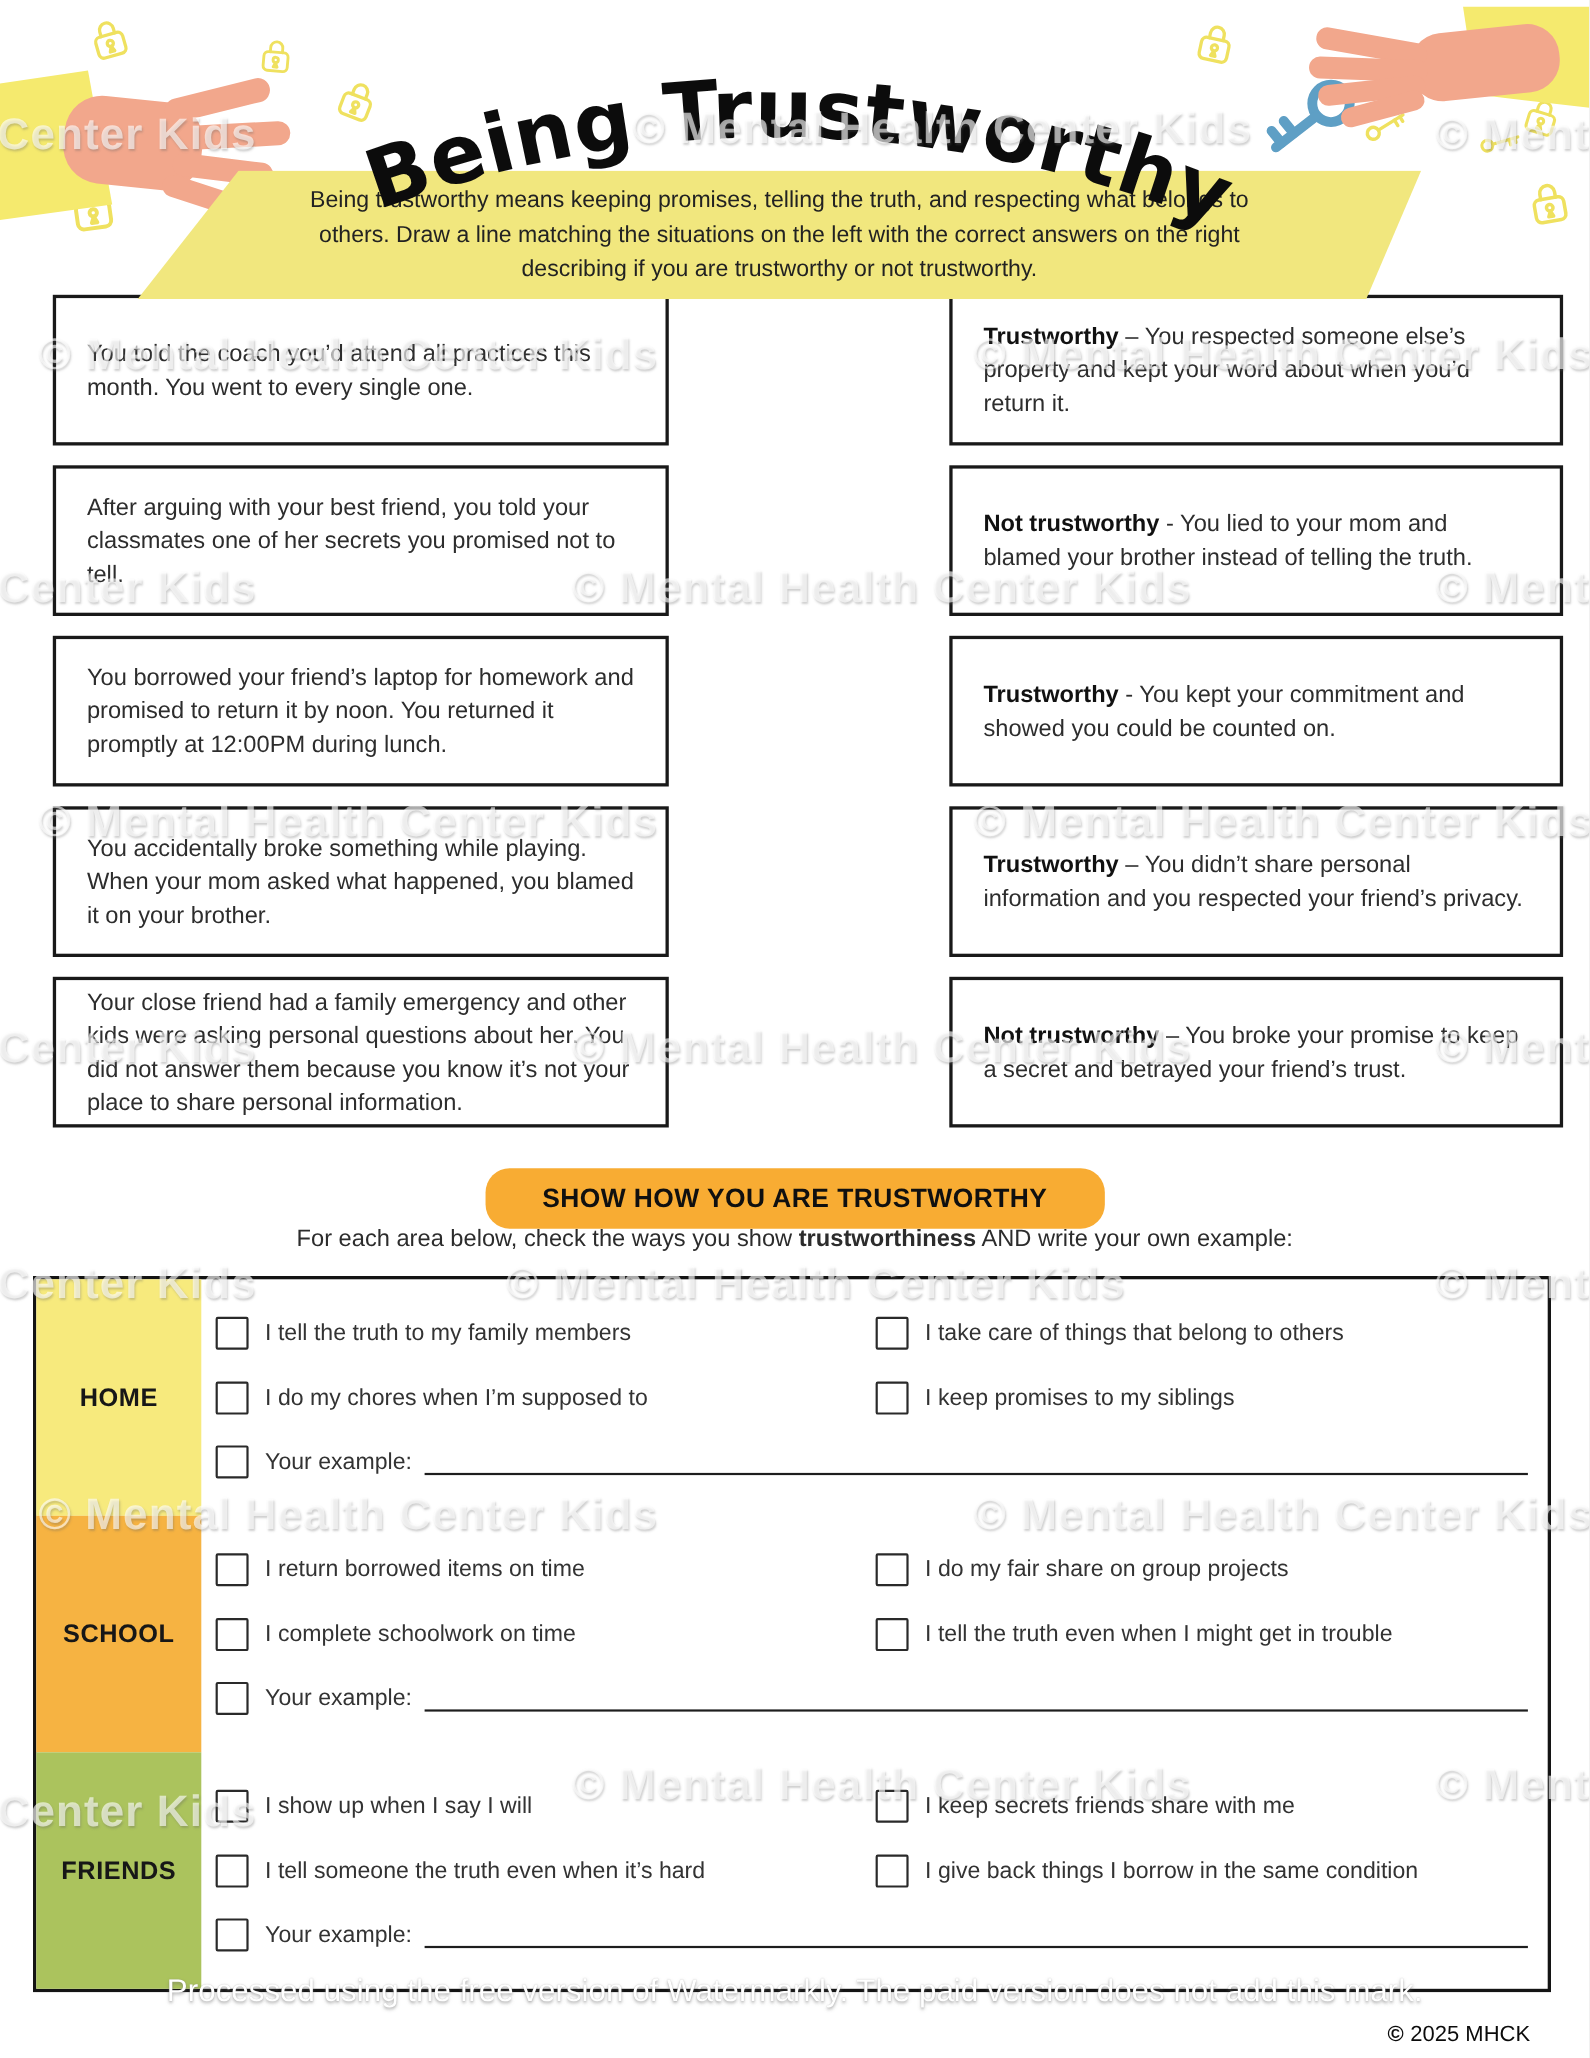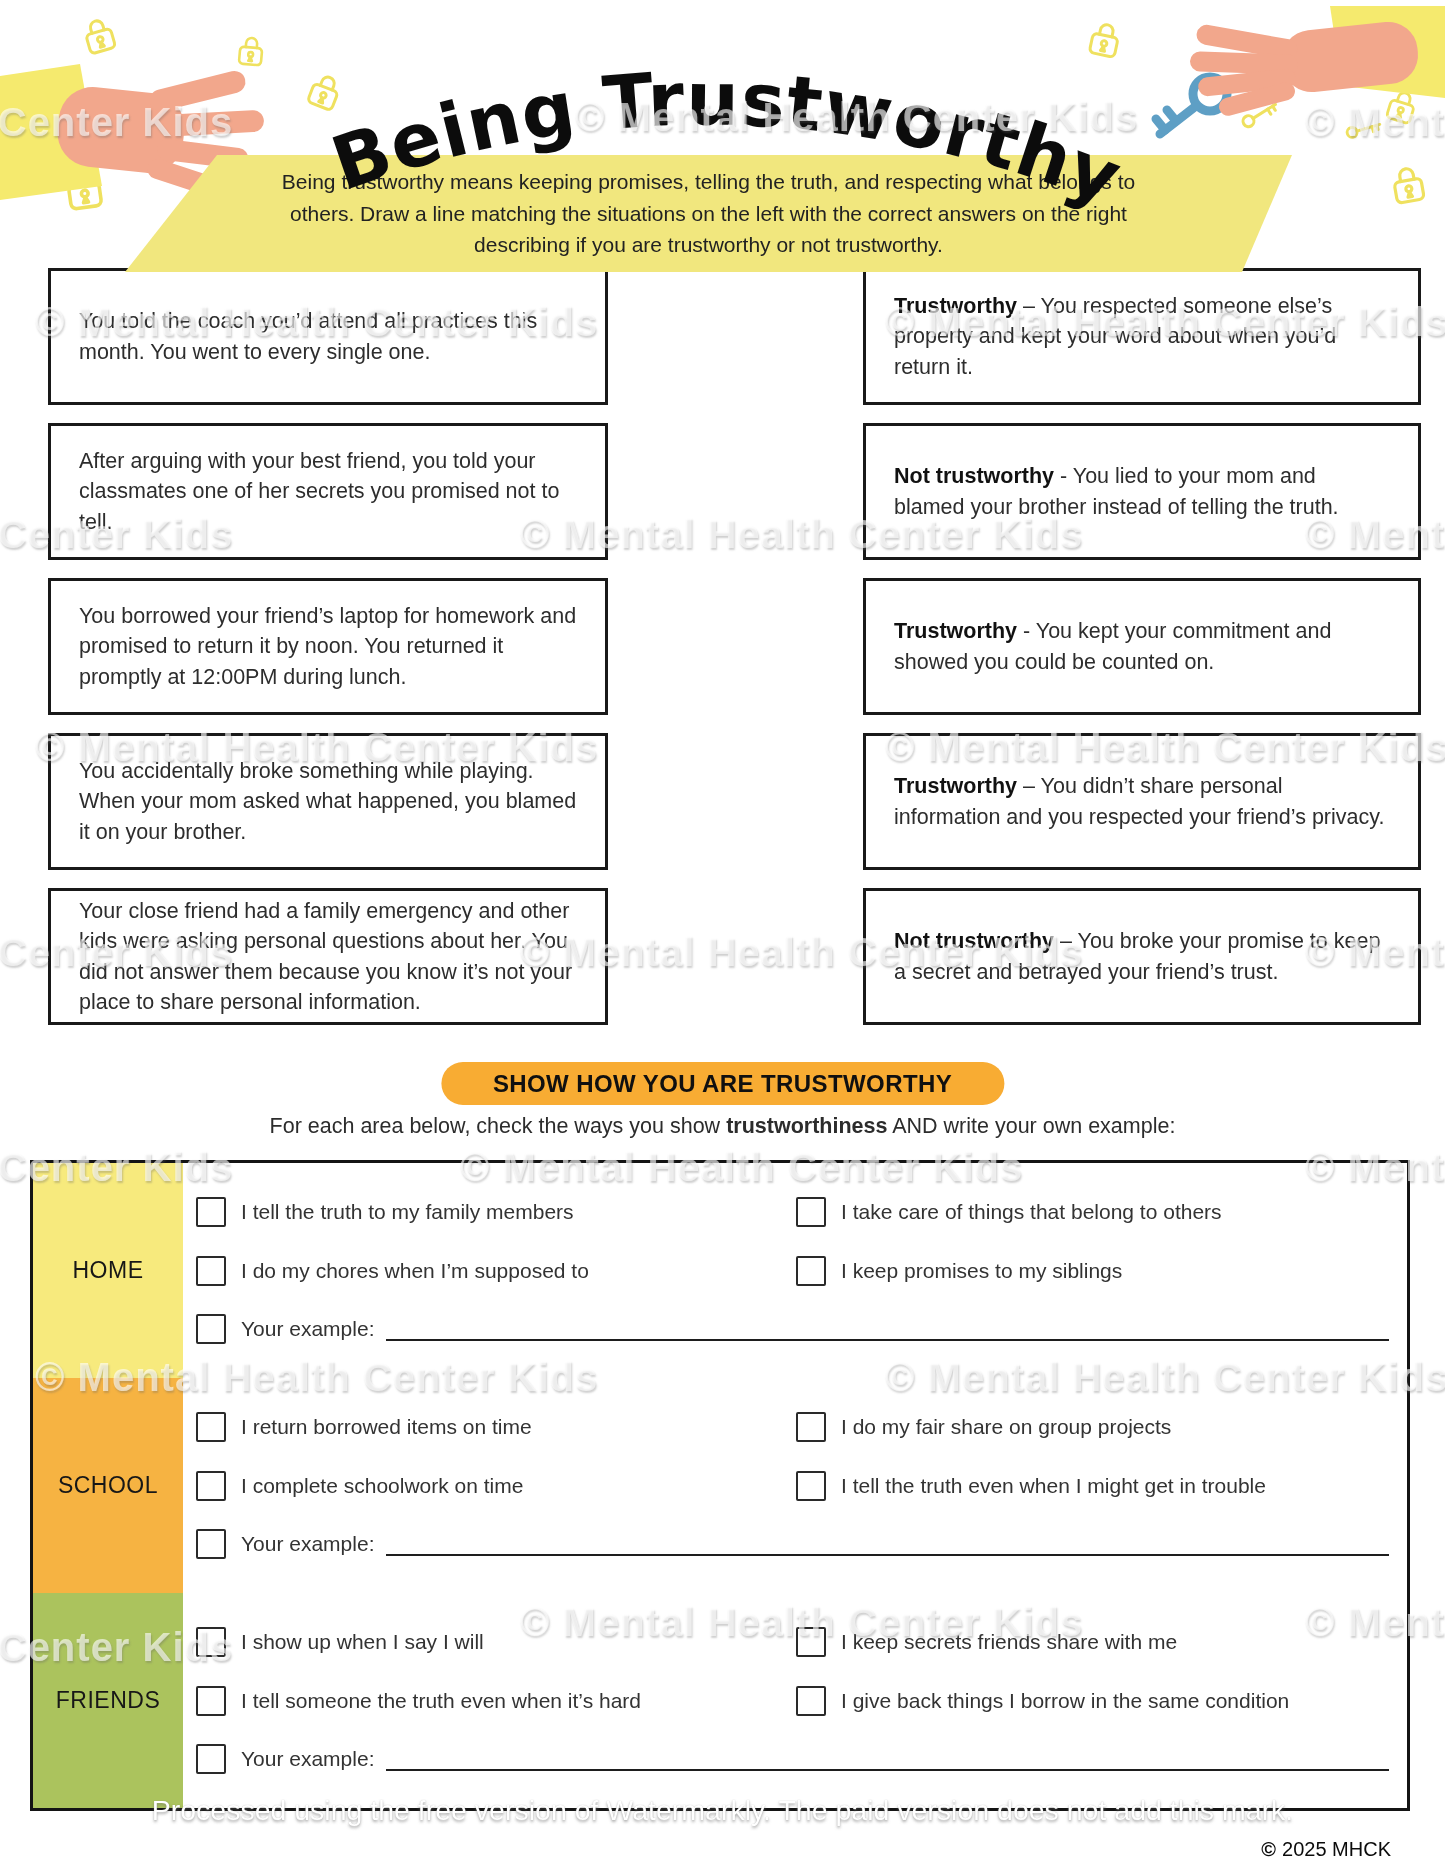--- a/index.html
+++ b/index.html
@@ -32,34 +32,34 @@
   }
   .mbox {
     border:3px solid #191919; background:#fff; box-sizing:border-box;
     display:flex; align-items:center; padding:8px 28px;
   }
   .mbox p { margin:0; font-size:21.5px; line-height:1.4; color:#2d2d2d; }
   .mbox b { color:#111; }
   
   .pill {
     position:absolute; top:1062px; left:50%; transform:translateX(-50%); z-index:1;
-    background:#F8AC33; border-radius:22px; height:43px;
+    background:#F8AC33; border-radius:22px; height:55px;
     display:flex; align-items:center; padding:0 52px;
     font-size:24px; font-weight:bold; color:#101010; letter-spacing:0.4px; white-space:nowrap;
   }
   .instruction { position:absolute; top:1114px; left:0; width:100%; text-align:center; font-size:21.5px; color:#2c2c2c; z-index:1; }
   
   .table {
     position:absolute; left:30px; top:1160px; width:1380px; z-index:1;
     border:3px solid #141414; box-sizing:border-box; background:#fff;
   }
   .area-row { display:grid; grid-template-columns:150px 1fr; height:215px; }
   .area-label {
     display:flex; align-items:center; justify-content:center;
-    font-size:23px; font-weight:normal; color:#171717; letter-spacing:0.5px;
+    font-size:23px; font-weight:bold; color:#171717; letter-spacing:0.5px;
   }
   .area-content { display:flex; flex-direction:column; justify-content:space-evenly; padding:6px 18px 6px 13px; }
   .check-line { display:flex; align-items:center; }
   .item { display:flex; align-items:center; }
   .item.colL { width:600px; flex:0 0 auto; }
   .cb { width:26px; height:26px; border:2.5px solid #2a2a2a; background:#fff; border-radius:2px; flex:0 0 auto; }
   .lbl { margin-left:15px; font-size:21px; color:#333; white-space:nowrap; }
   .ex-line { flex:1 1 auto; border-bottom:2.5px solid #1e1e1e; height:22px; margin-left:12px; }
   
   .wm {

